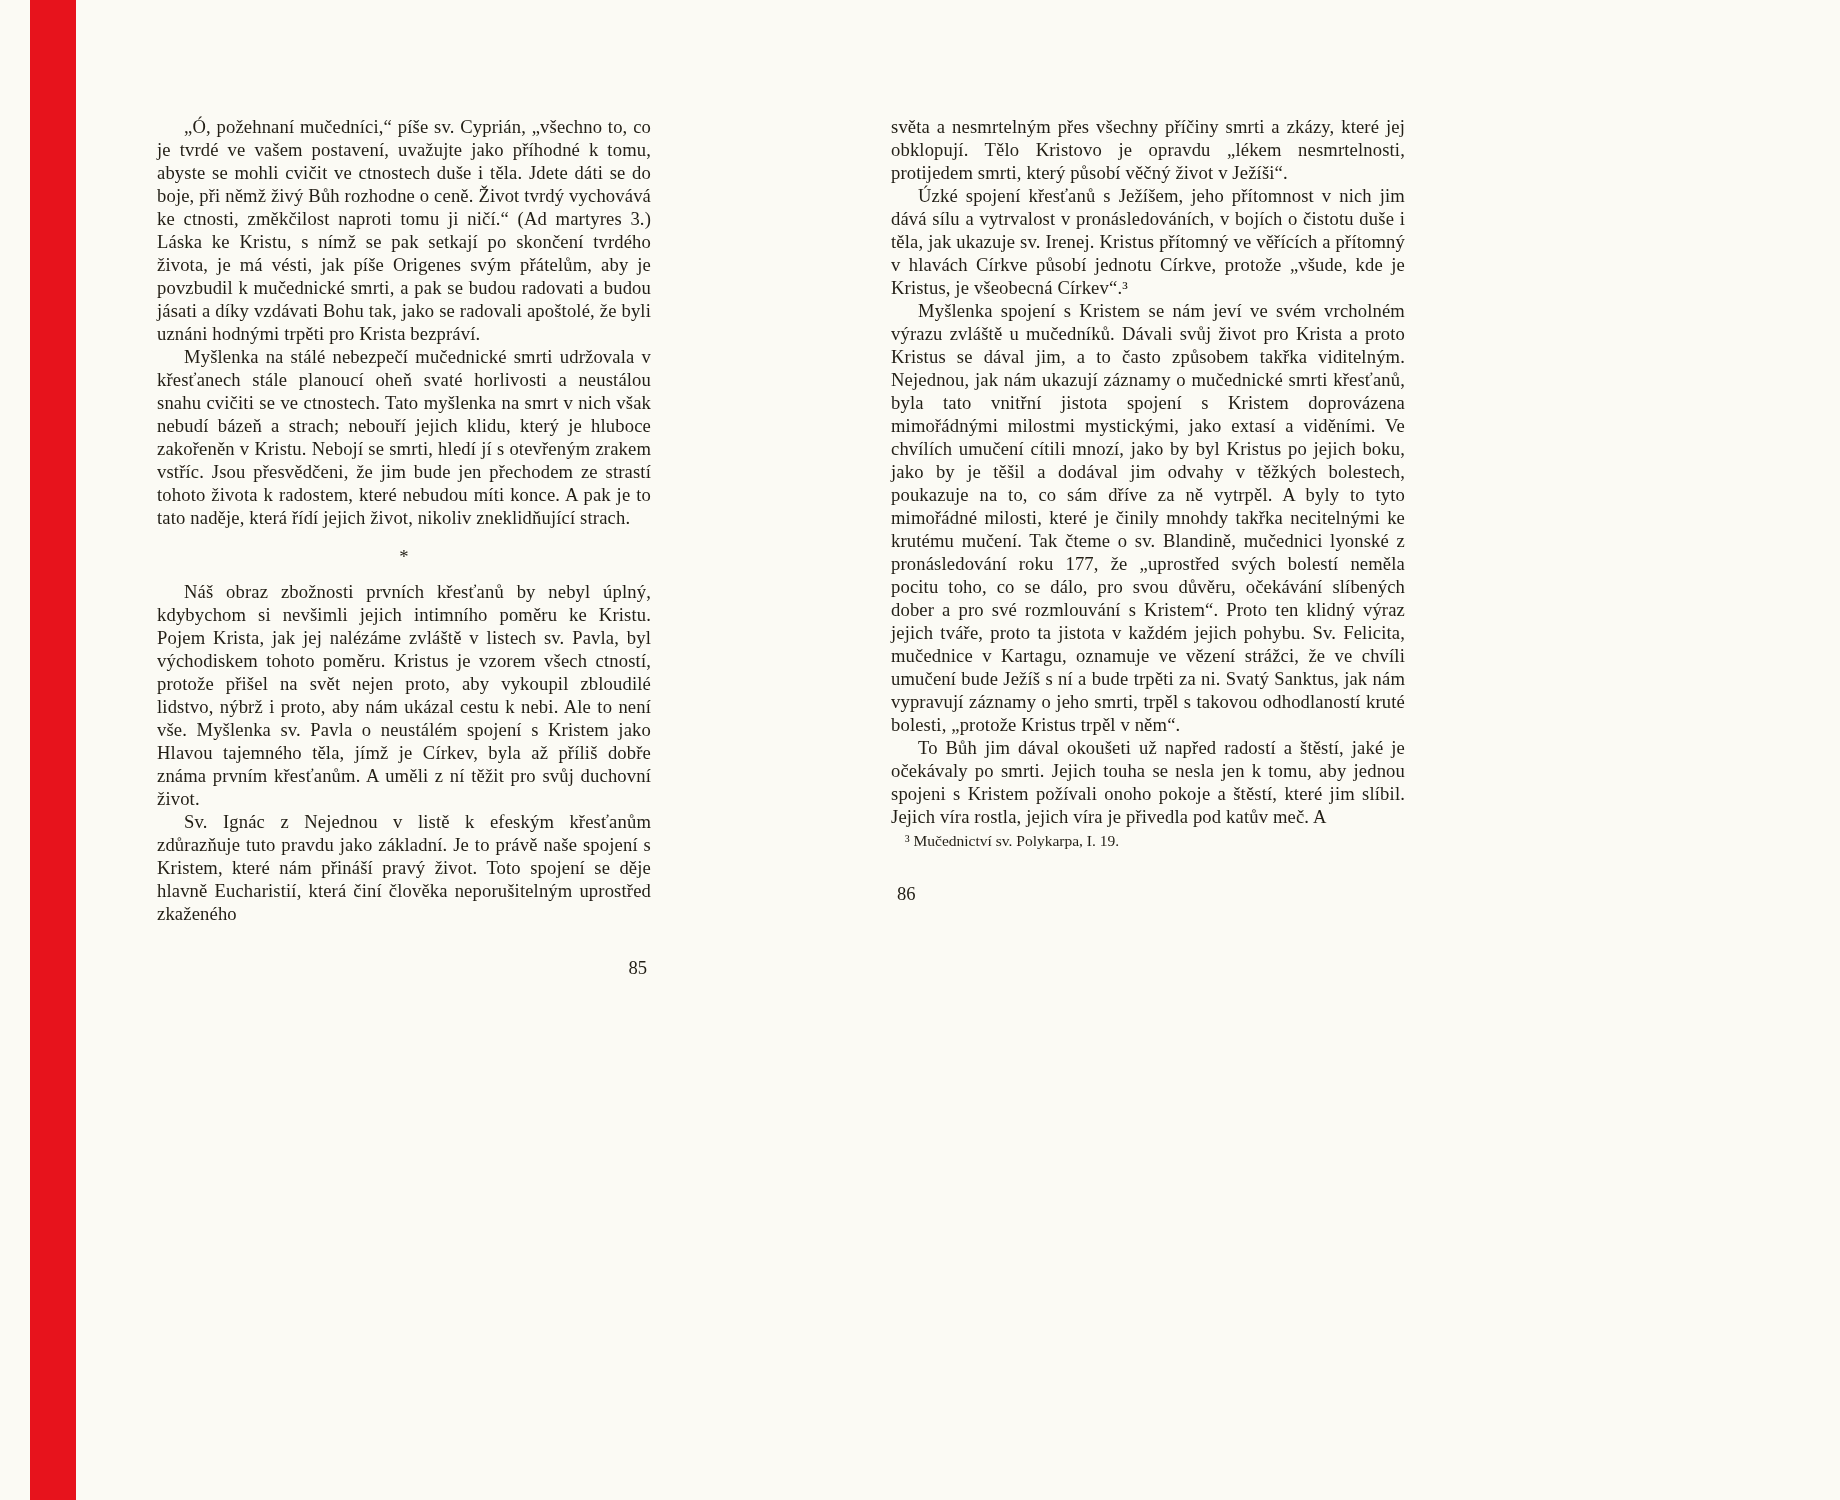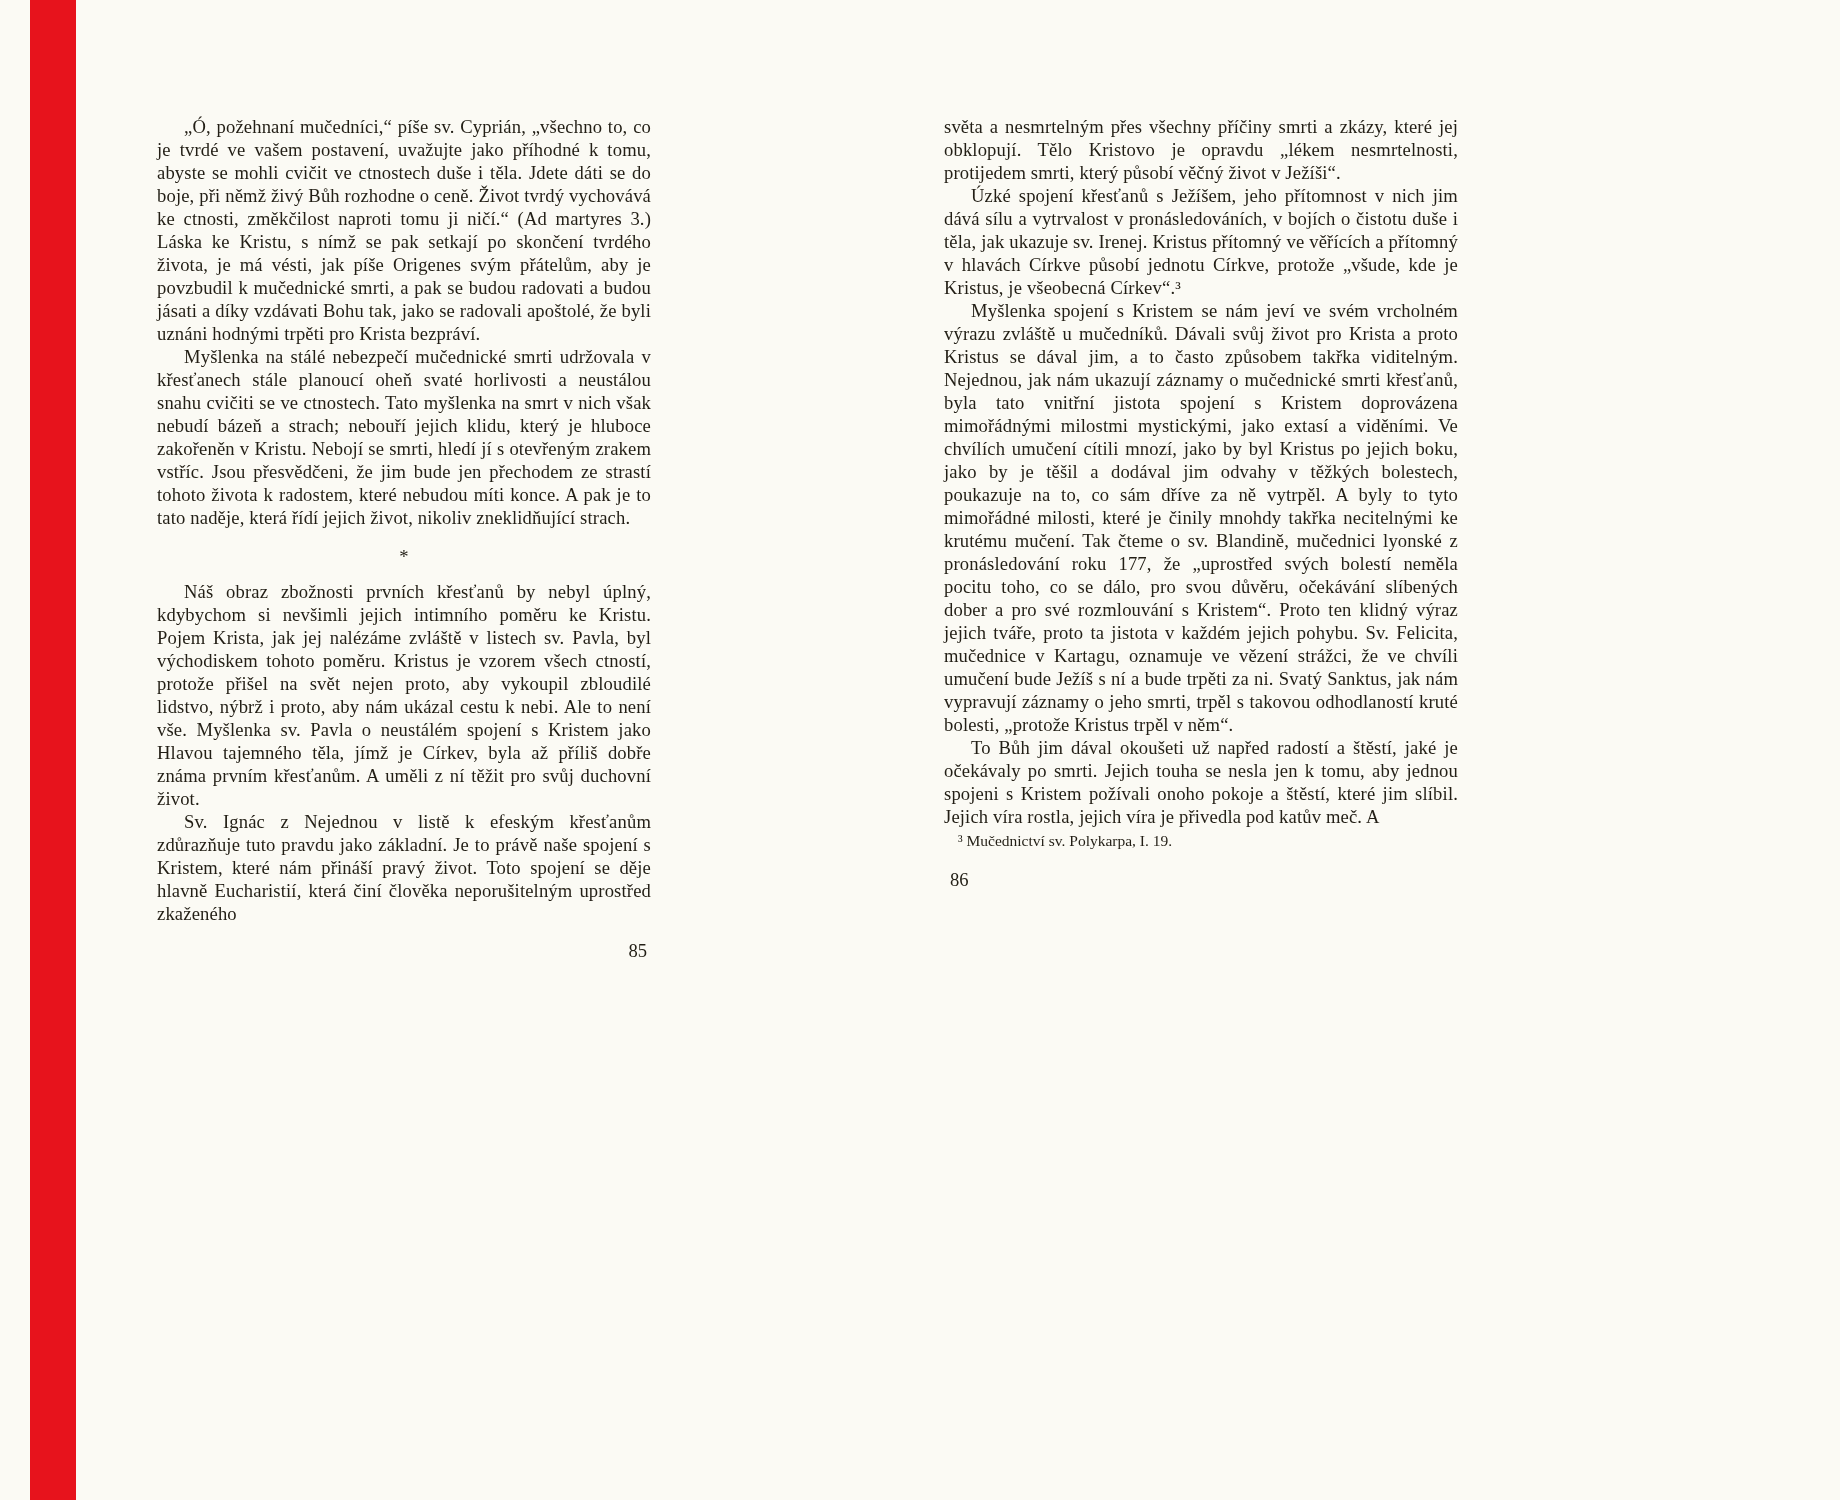--- a/index.html
+++ b/index.html
@@ -18,21 +18,21 @@
     left: 30px;
     top: 0;
     width: 46px;
     height: 1500px;
   }
   .text-column {
     position: absolute;
     top: 115px;
   }
   .text-column.left  { left: 157px; width: 494px; }
-  .text-column.right { left: 944px; width: 514px; }
+  .text-column.right { left: 891px; width: 514px; }
   .para {
     margin: 0;
     font-size: 18.6px;
     line-height: 23px;
     text-align: justify;
     text-indent: 27px;
     letter-spacing: 0.15px;
     hyphens: auto;
   }
   .para.no-indent { text-indent: 0; }
@@ -44,21 +44,21 @@
     text-indent: 0;
   }
   .footnote {
     margin: 3px 0 17px;
     font-size: 15.5px;
     line-height: 20px;
     text-align: left;
     text-indent: 14px;
   }
   .page-number {
-    margin-top: 14px;
+    margin-top: 31px;
     font-size: 18.6px;
     line-height: 23px;
   }
   .page-number.left  { text-align: right; padding-right: 4px; }
   .page-number.right { text-align: left;  padding-left: 6px; }
 </style>
 </head>
 <body style="background: rgb(251, 250, 244); color: rgb(34, 30, 21);">
 
 <div class="spread">

